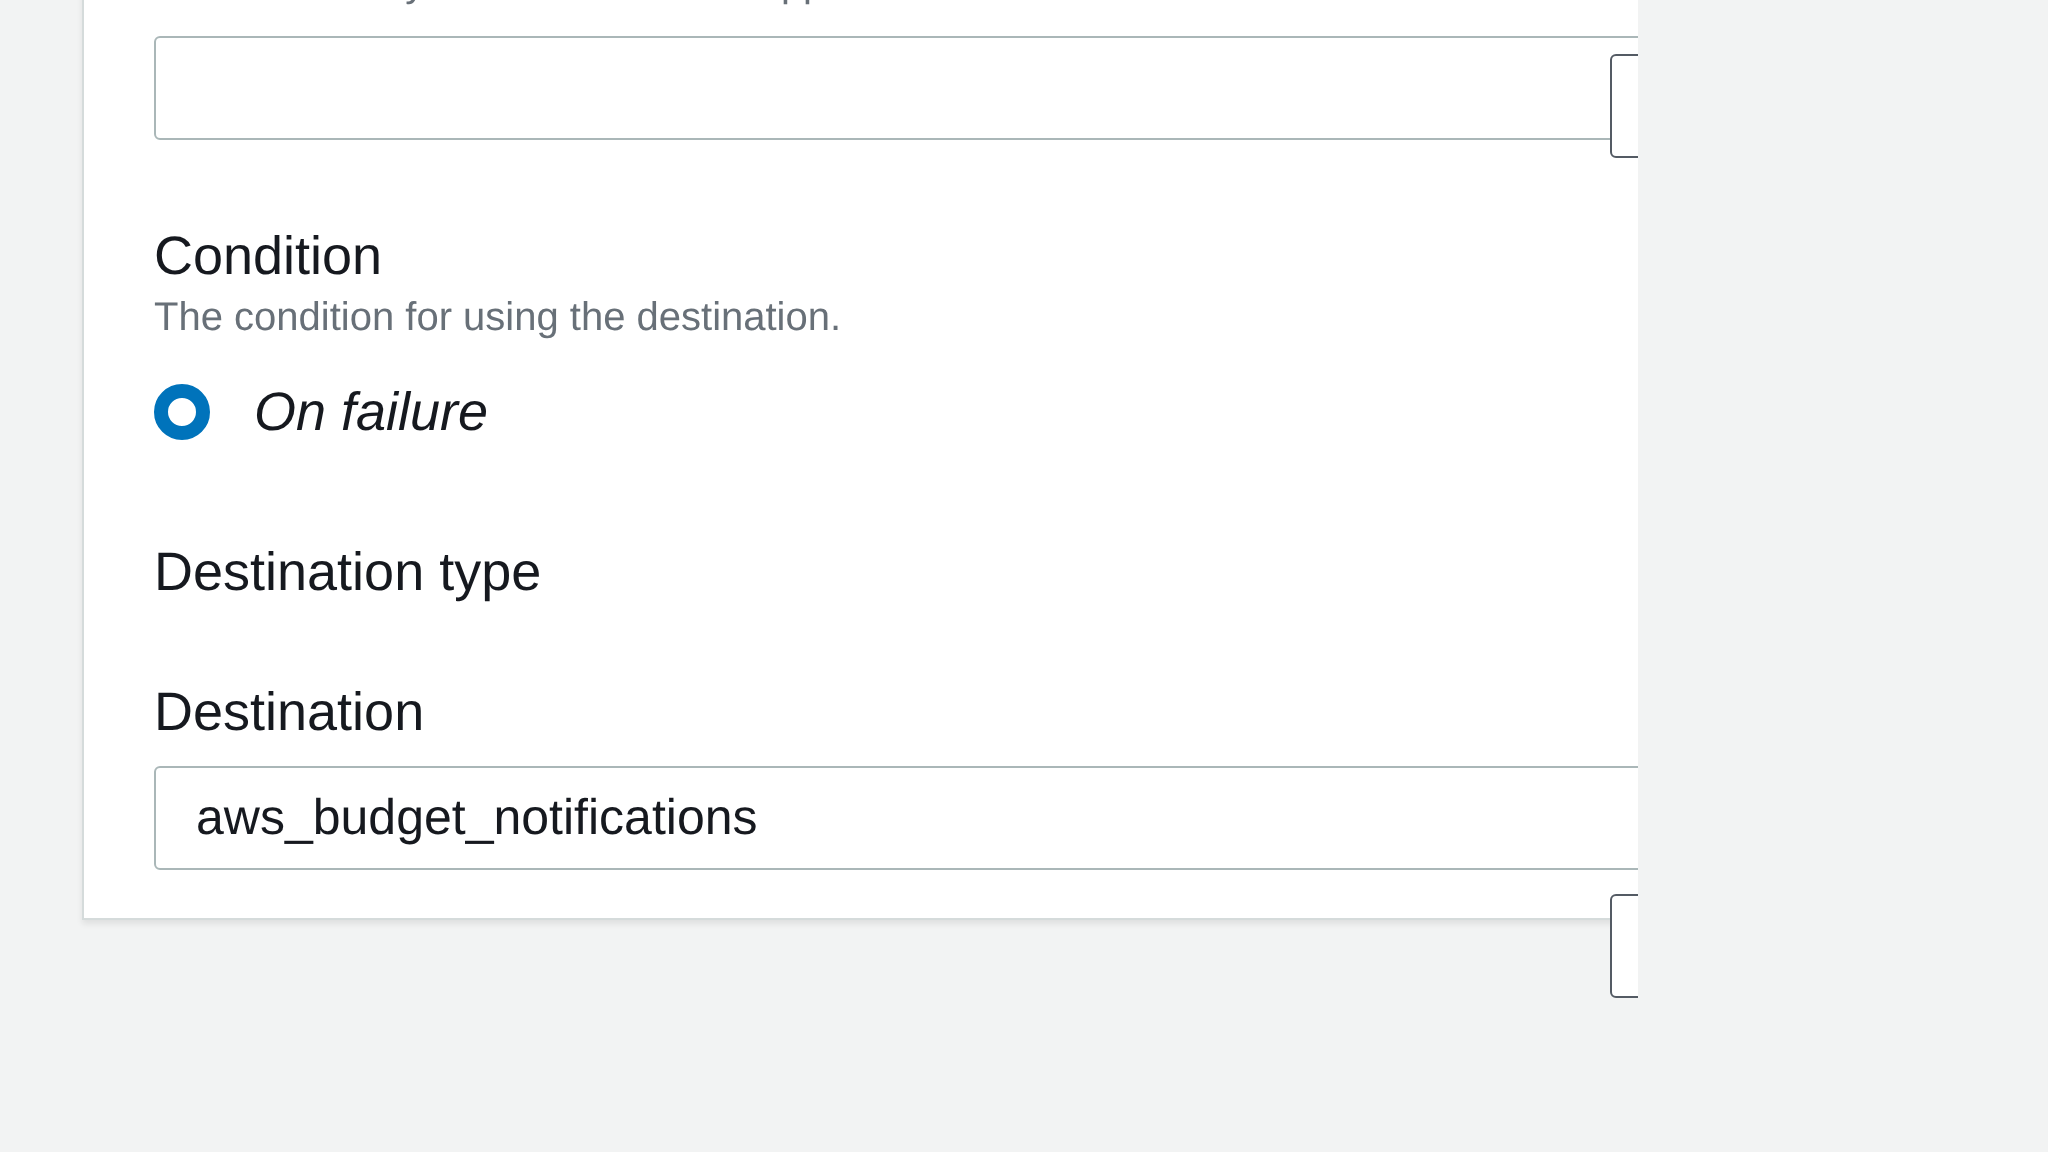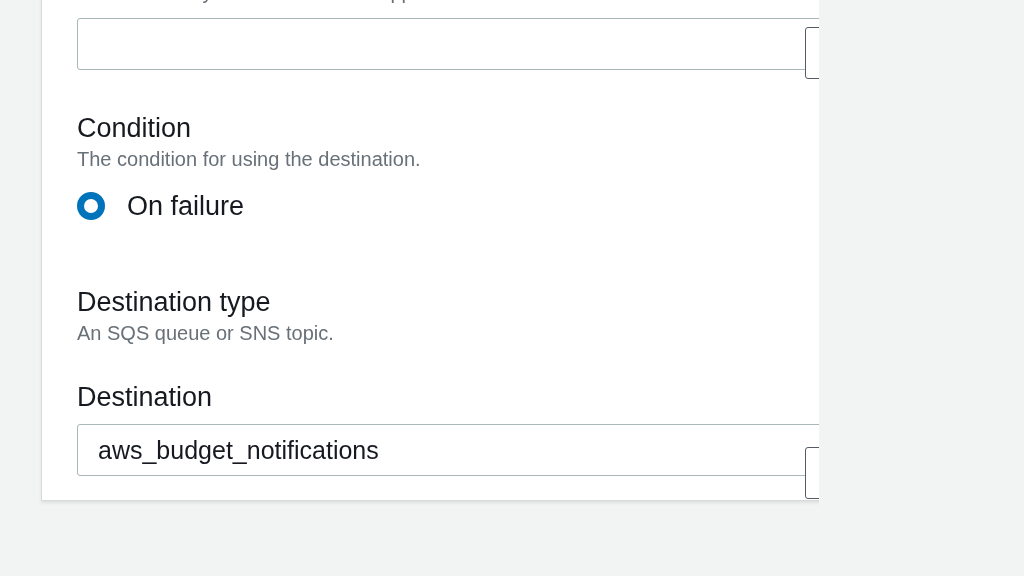--- a/index.html
+++ b/index.html
@@ -77,20 +77,21 @@
     margin-top: 100px; 
   }
 
   .sel-stream { position: relative; }
 
   .radio-row {
     margin-top: 20px;
     display: flex;
     align-items: center;
     gap: 22px;
+    font-style: italic;
   }
   .radio {
     width: 28px;
     height: 28px;
     border-radius: 50%;
     border: 7px solid #0073bb;
     background: #fff;
     box-sizing: border-box;
     flex: 0 0 auto;
     cursor: pointer;
@@ -128,23 +129,22 @@
 
       <div class="field-block" style="margin-top:42px;">
         <div class="f-title">Condition</div>
         <div class="f-desc">The condition for using the destination.</div>
         <div class="radio-row">
           <span class="radio"></span>
           <span class="radio-label">On failure</span>
         </div>
       </div>
 
-      <div class="field-block" style="margin-top:64px;">
+      <div class="field-block" style="margin-top:48px;">
         <div class="f-title">Destination type</div>
-        <div class="f-desc">An SQS queue or SNS topic.</div>
       </div>
 
       <div class="field-block" style="margin-top:36px;">
         <div class="f-title">Destination</div>
         <div class="select" style="margin-top:10px;">
           <span class="select-text">aws_budget_notifications</span>
           <span class="caret"></span>
         </div>
       </div>
 

